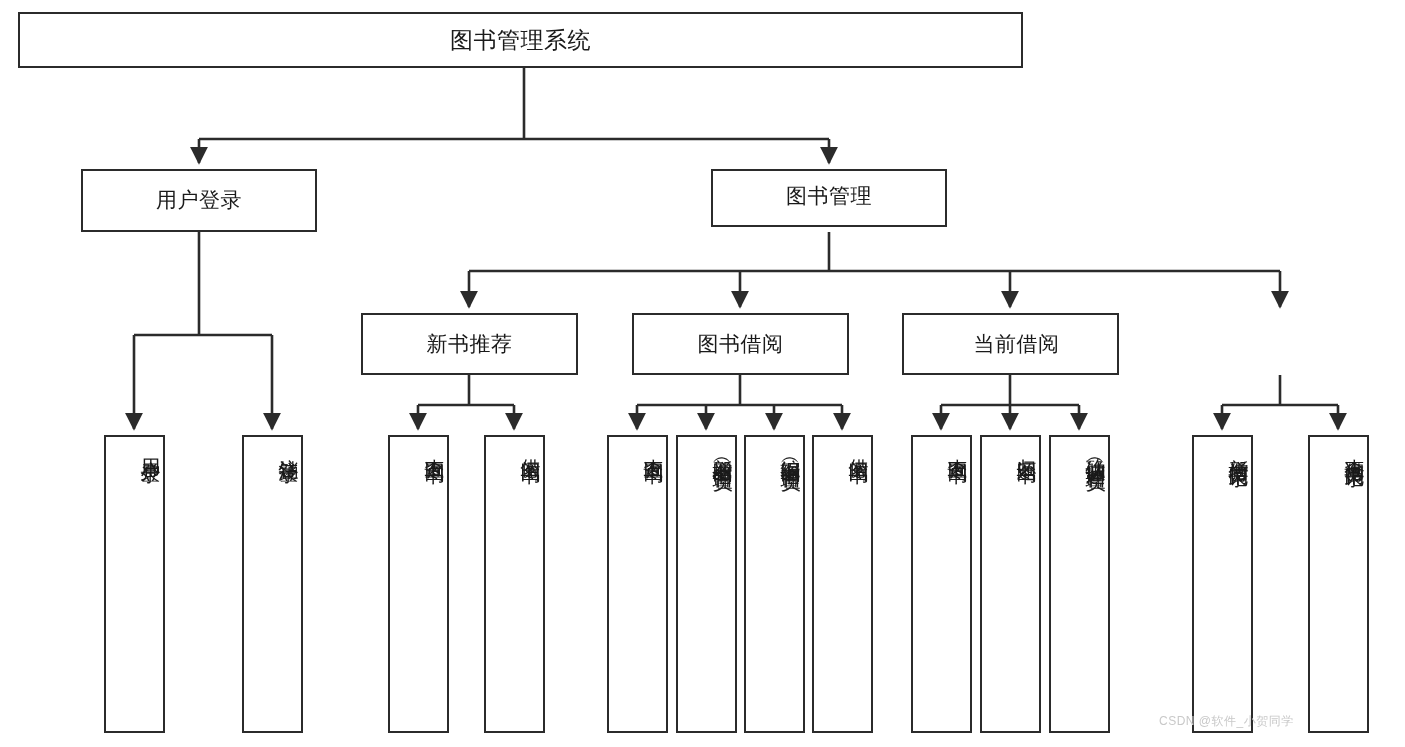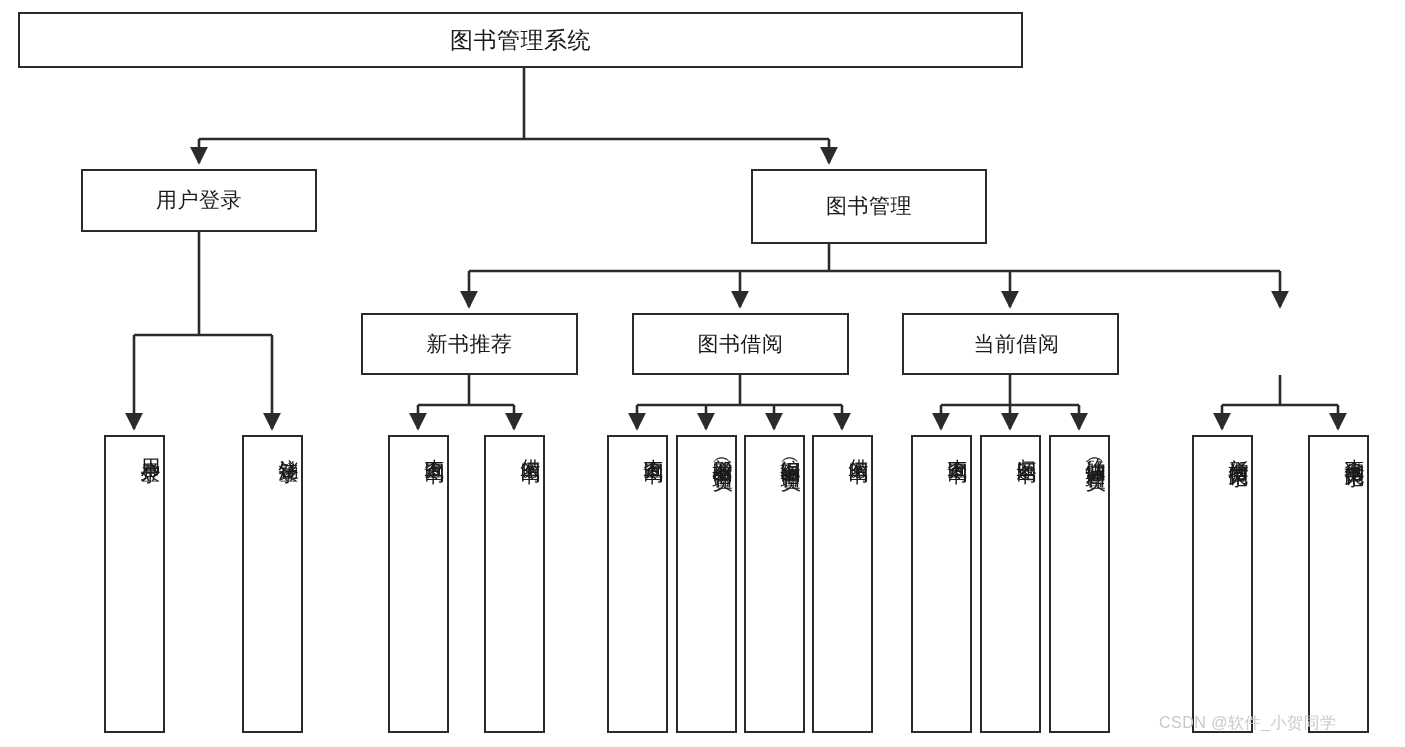--- a/index.html
+++ b/index.html
@@ -11,21 +11,21 @@
         border:2.5px solid #2b2b2b;display:flex;align-items:center;
         justify-content:center;}
   .node .label{color:#1a1a1a;line-height:1.16;text-align:center;
         letter-spacing:0.5px;white-space:pre;}
   .h-node .label{font-size:21px;}
   .h-node.root .label{font-size:23px;}
   .v-node{padding:6px 0;align-items:flex-start;}
   .v-node .label{writing-mode:vertical-rl;text-orientation:upright;
         font-size:20px;letter-spacing:2px;line-height:1.25;
         width:100%;display:block;text-align:left;}
-  #watermark{position:absolute;left:1159px;top:713px;font-size:16px;
+  #watermark{position:absolute;left:1159px;top:713px;font-size:12px;
         color:#c9c9c9;letter-spacing:0.5px;white-space:nowrap;
         pointer-events:none;}
 </style>
 </head>
 <body>
 
 <div id="diagram-root">
 
   <svg id="wires" viewBox="0 0 1405 747">
     <defs>
@@ -77,21 +77,21 @@
     </g>
   </svg>
 
   <div class="node h-node root" style="left:18px;top:12px;width:1005px;height:56px;">
     <span class="label">图书管理系统</span>
   </div>
 
   <div class="node h-node" style="left:81px;top:169px;width:236px;height:63px;">
     <span class="label">用户登录</span>
   </div>
-  <div class="node h-node" style="left:751px;top:169px;width:236px;height:75px;">
+  <div class="node h-node" style="left:711px;top:169px;width:236px;height:58px;font-family:Liberation Mono, monospace;">
     <span class="label">图书管理</span>
   </div>
 
   <div class="node h-node" style="left:361px;top:313px;width:217px;height:62px;">
     <span class="label">新书推荐</span>
   </div>
   <div class="node h-node" style="left:632px;top:313px;width:217px;height:62px;">
     <span class="label">图书借阅</span>
   </div>
   <div class="node h-node" style="left:902px;top:313px;width:217px;height:62px;padding-left:12px;">

